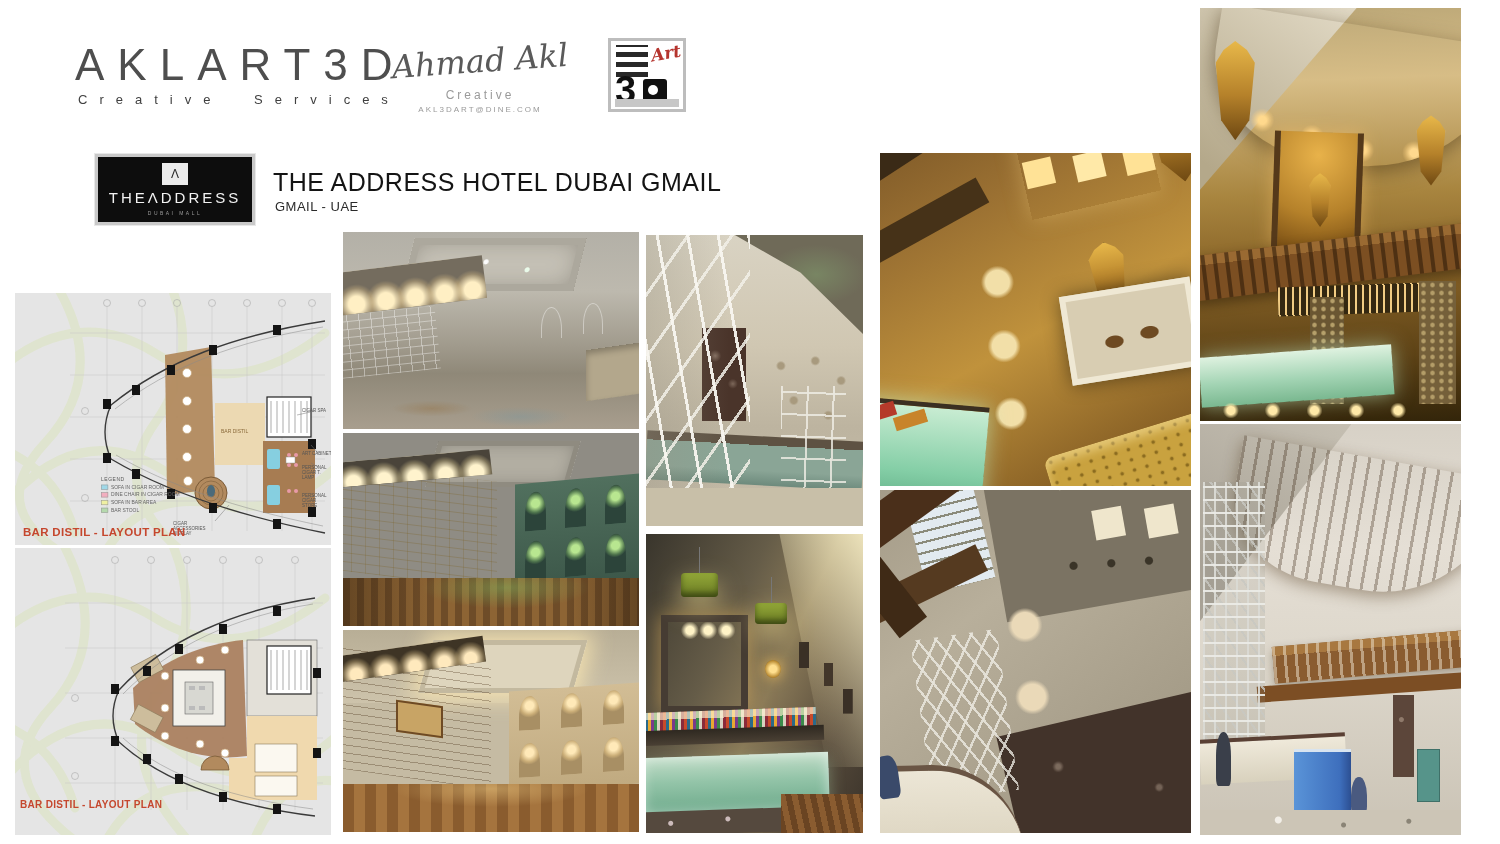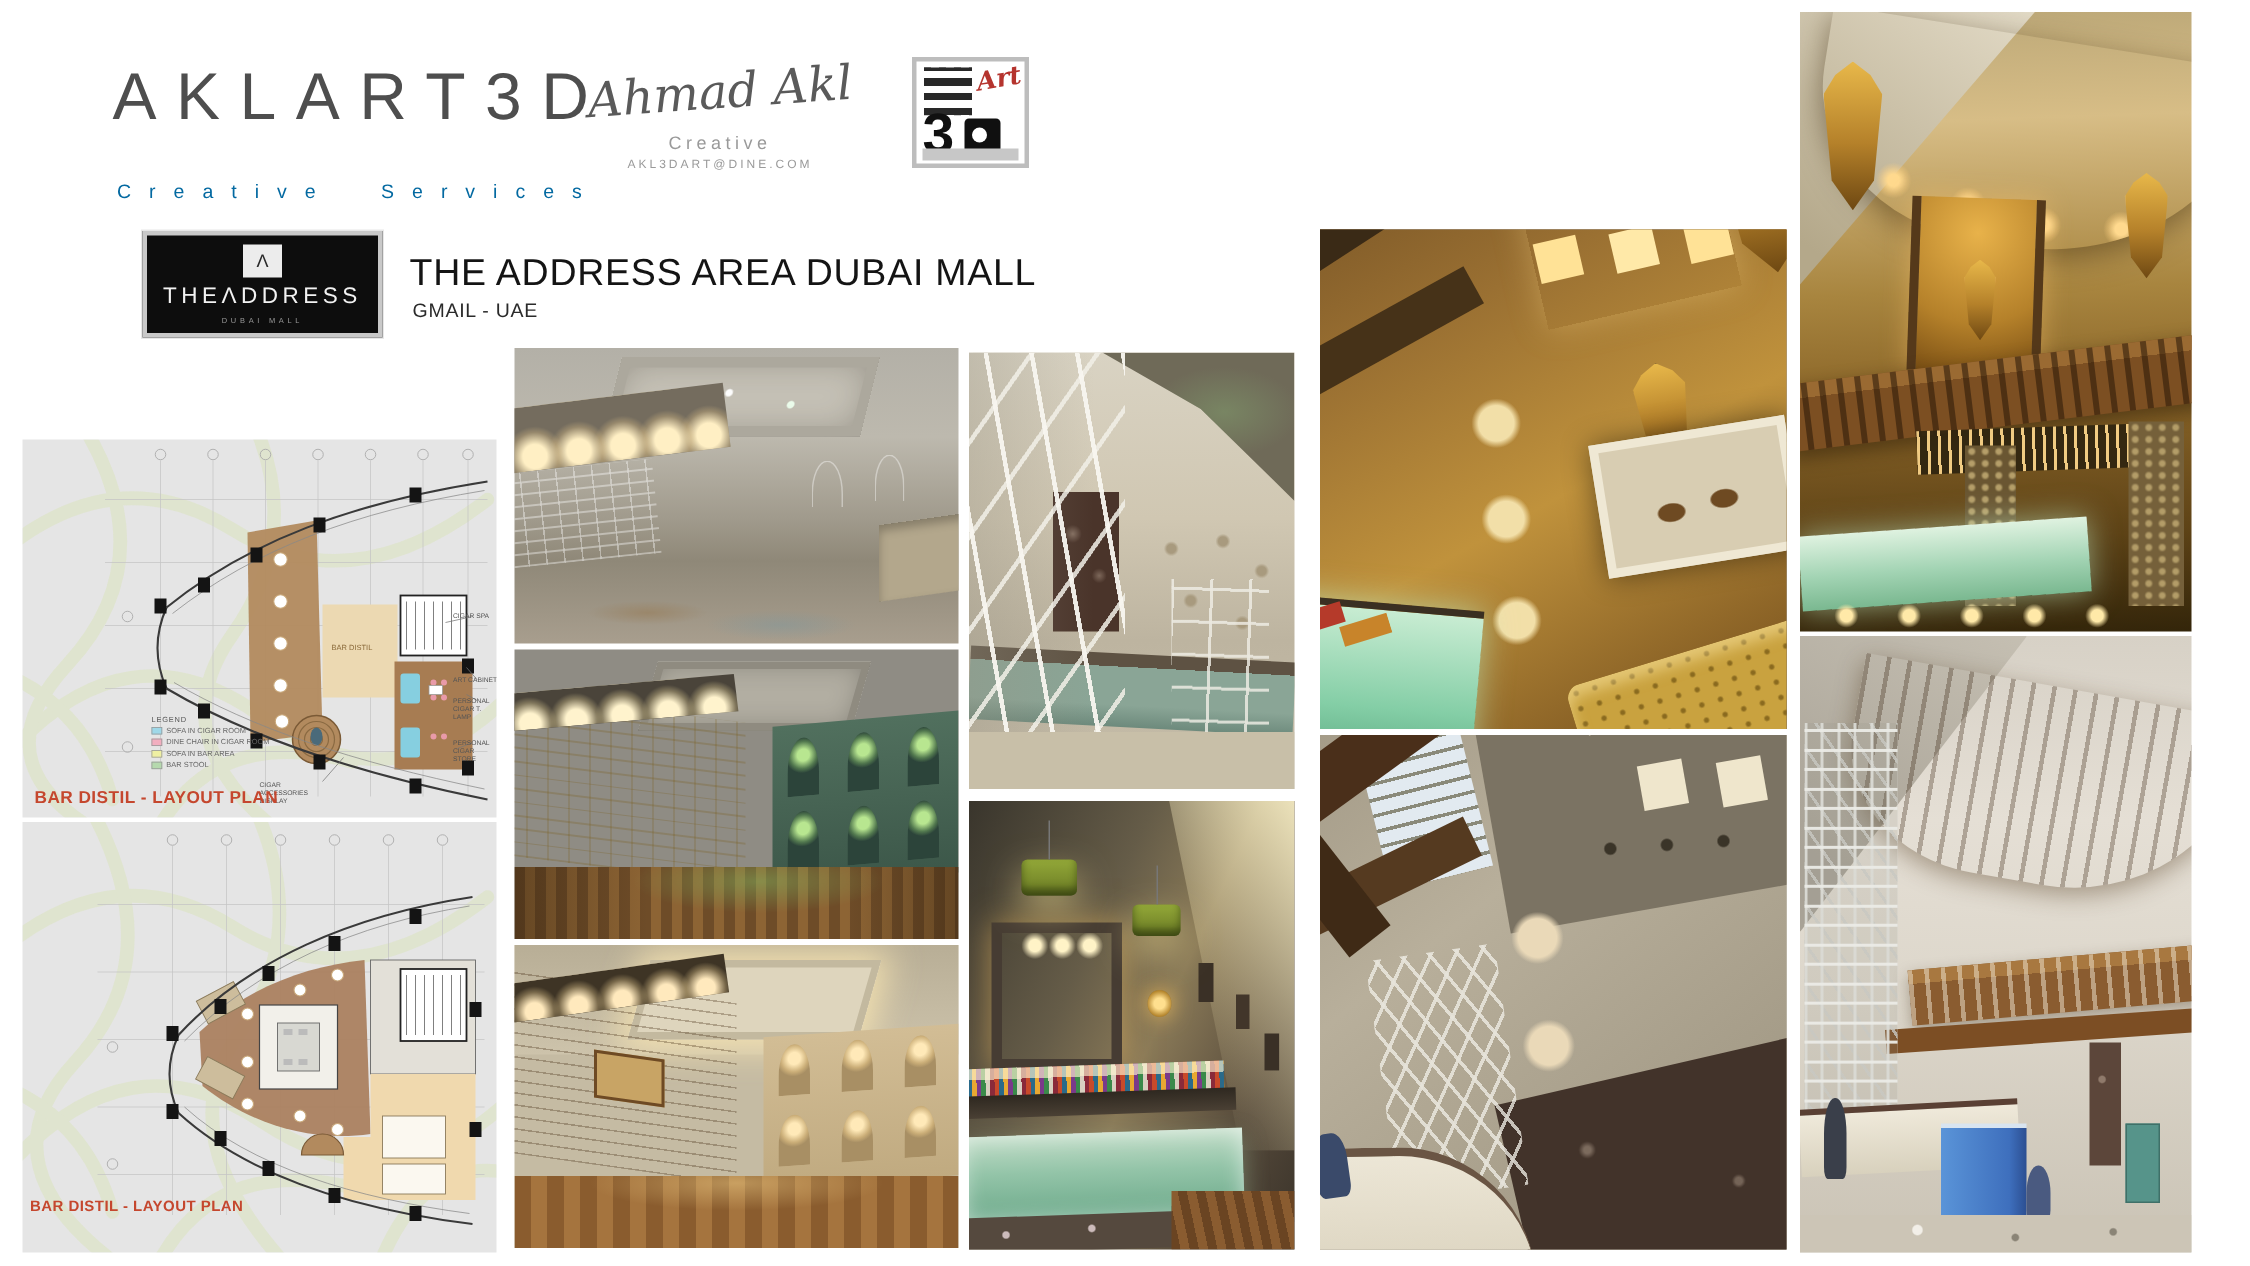--- a/index.html
+++ b/index.html
@@ -2,21 +2,21 @@
 <html><head>
 <meta charset="utf-8">
 <style>
   * { margin:0; padding:0; box-sizing:border-box; }
   html,body { width:1500px; height:844px; background:#fff; overflow:hidden; position:relative;
               font-family:"Liberation Sans", sans-serif; }
   .abs { position:absolute; }
 
   
   .brand-name { left:75px; top:40px; font-size:44px; font-weight:200; letter-spacing:13px; color:#4e4e4e; }
-  .brand-tagline { left:78px; top:92px; font-size:13px; letter-spacing:12px; word-spacing:16px; color:#0369a1;margin-top:28px; }
+  .brand-tagline { left:78px; top:92px; font-size:13px; letter-spacing:12px; word-spacing:16px; color:#404040; }
   .sig { left:375px; top:42px; width:210px; text-align:center; font-family:"DejaVu Serif", serif;
          font-style:italic; font-size:32px; color:#5a5a5a; transform:rotate(-4deg); }
   .sig-role { left:375px; top:88px; width:210px; text-align:center; font-size:12px; letter-spacing:3px; color:#9a9a9a; }
   .sig-mail { left:375px; top:105px; width:210px; text-align:center; font-size:8px; letter-spacing:2px; color:#9a9a9a; }
   .logo3d { left:608px; top:38px; width:78px; height:74px; background:#fff; border:3px solid #bdbdbd; }
   .logo3d-qr { position:absolute; left:5px; top:4px; width:32px; height:32px; opacity:.92;
     background-image:repeating-linear-gradient(0deg,#161616 0 5px,#fff 5px 10px),
                      repeating-linear-gradient(90deg,#161616 0 5px,rgba(255,255,255,0) 5px 10px); }
   .logo3d-3 { position:absolute; left:4px; top:30px; font-size:38px; font-weight:900; color:#101010; line-height:1; }
   .logo3d-d { position:absolute; left:32px; top:38px; width:24px; height:26px; background:#101010;
@@ -369,21 +369,21 @@
   <div class="logo3d-d"></div>
   <div class="logo3d-art">Art</div>
   <div class="logo3d-strip"></div>
 </div>
 
 <div class="abs addr-logo">
   <div class="addr-mark">Λ</div>
   <div class="addr-text">THEΛDDRESS</div>
   <div class="addr-sub">DUBAI MALL</div>
 </div>
-<div class="abs proj-title">THE ADDRESS AREA DUBAI MALL</div>
+<div class="abs proj-title">THE ADDRESS HOTEL DUBAI GMAIL</div>
 <div class="abs proj-loc">GMAIL - UAE</div>
 
 <div class="abs plan plan-a">
   <svg class="leaf" width="316" height="252" viewBox="0 0 316 252">
     <g fill="none" stroke="#dee4ca" stroke-width="9" stroke-linecap="round" opacity=".8">
       <path d="M-20,80 Q60,10 140,60 T310,40"></path>
       <path d="M-10,210 Q70,120 160,185 T330,165"></path>
       <path d="M40,-10 Q95,80 30,150 T65,270"></path>
       <path d="M150,-20 Q190,60 140,130 T175,265"></path>
       <path d="M-30,150 Q40,170 60,240"></path>

